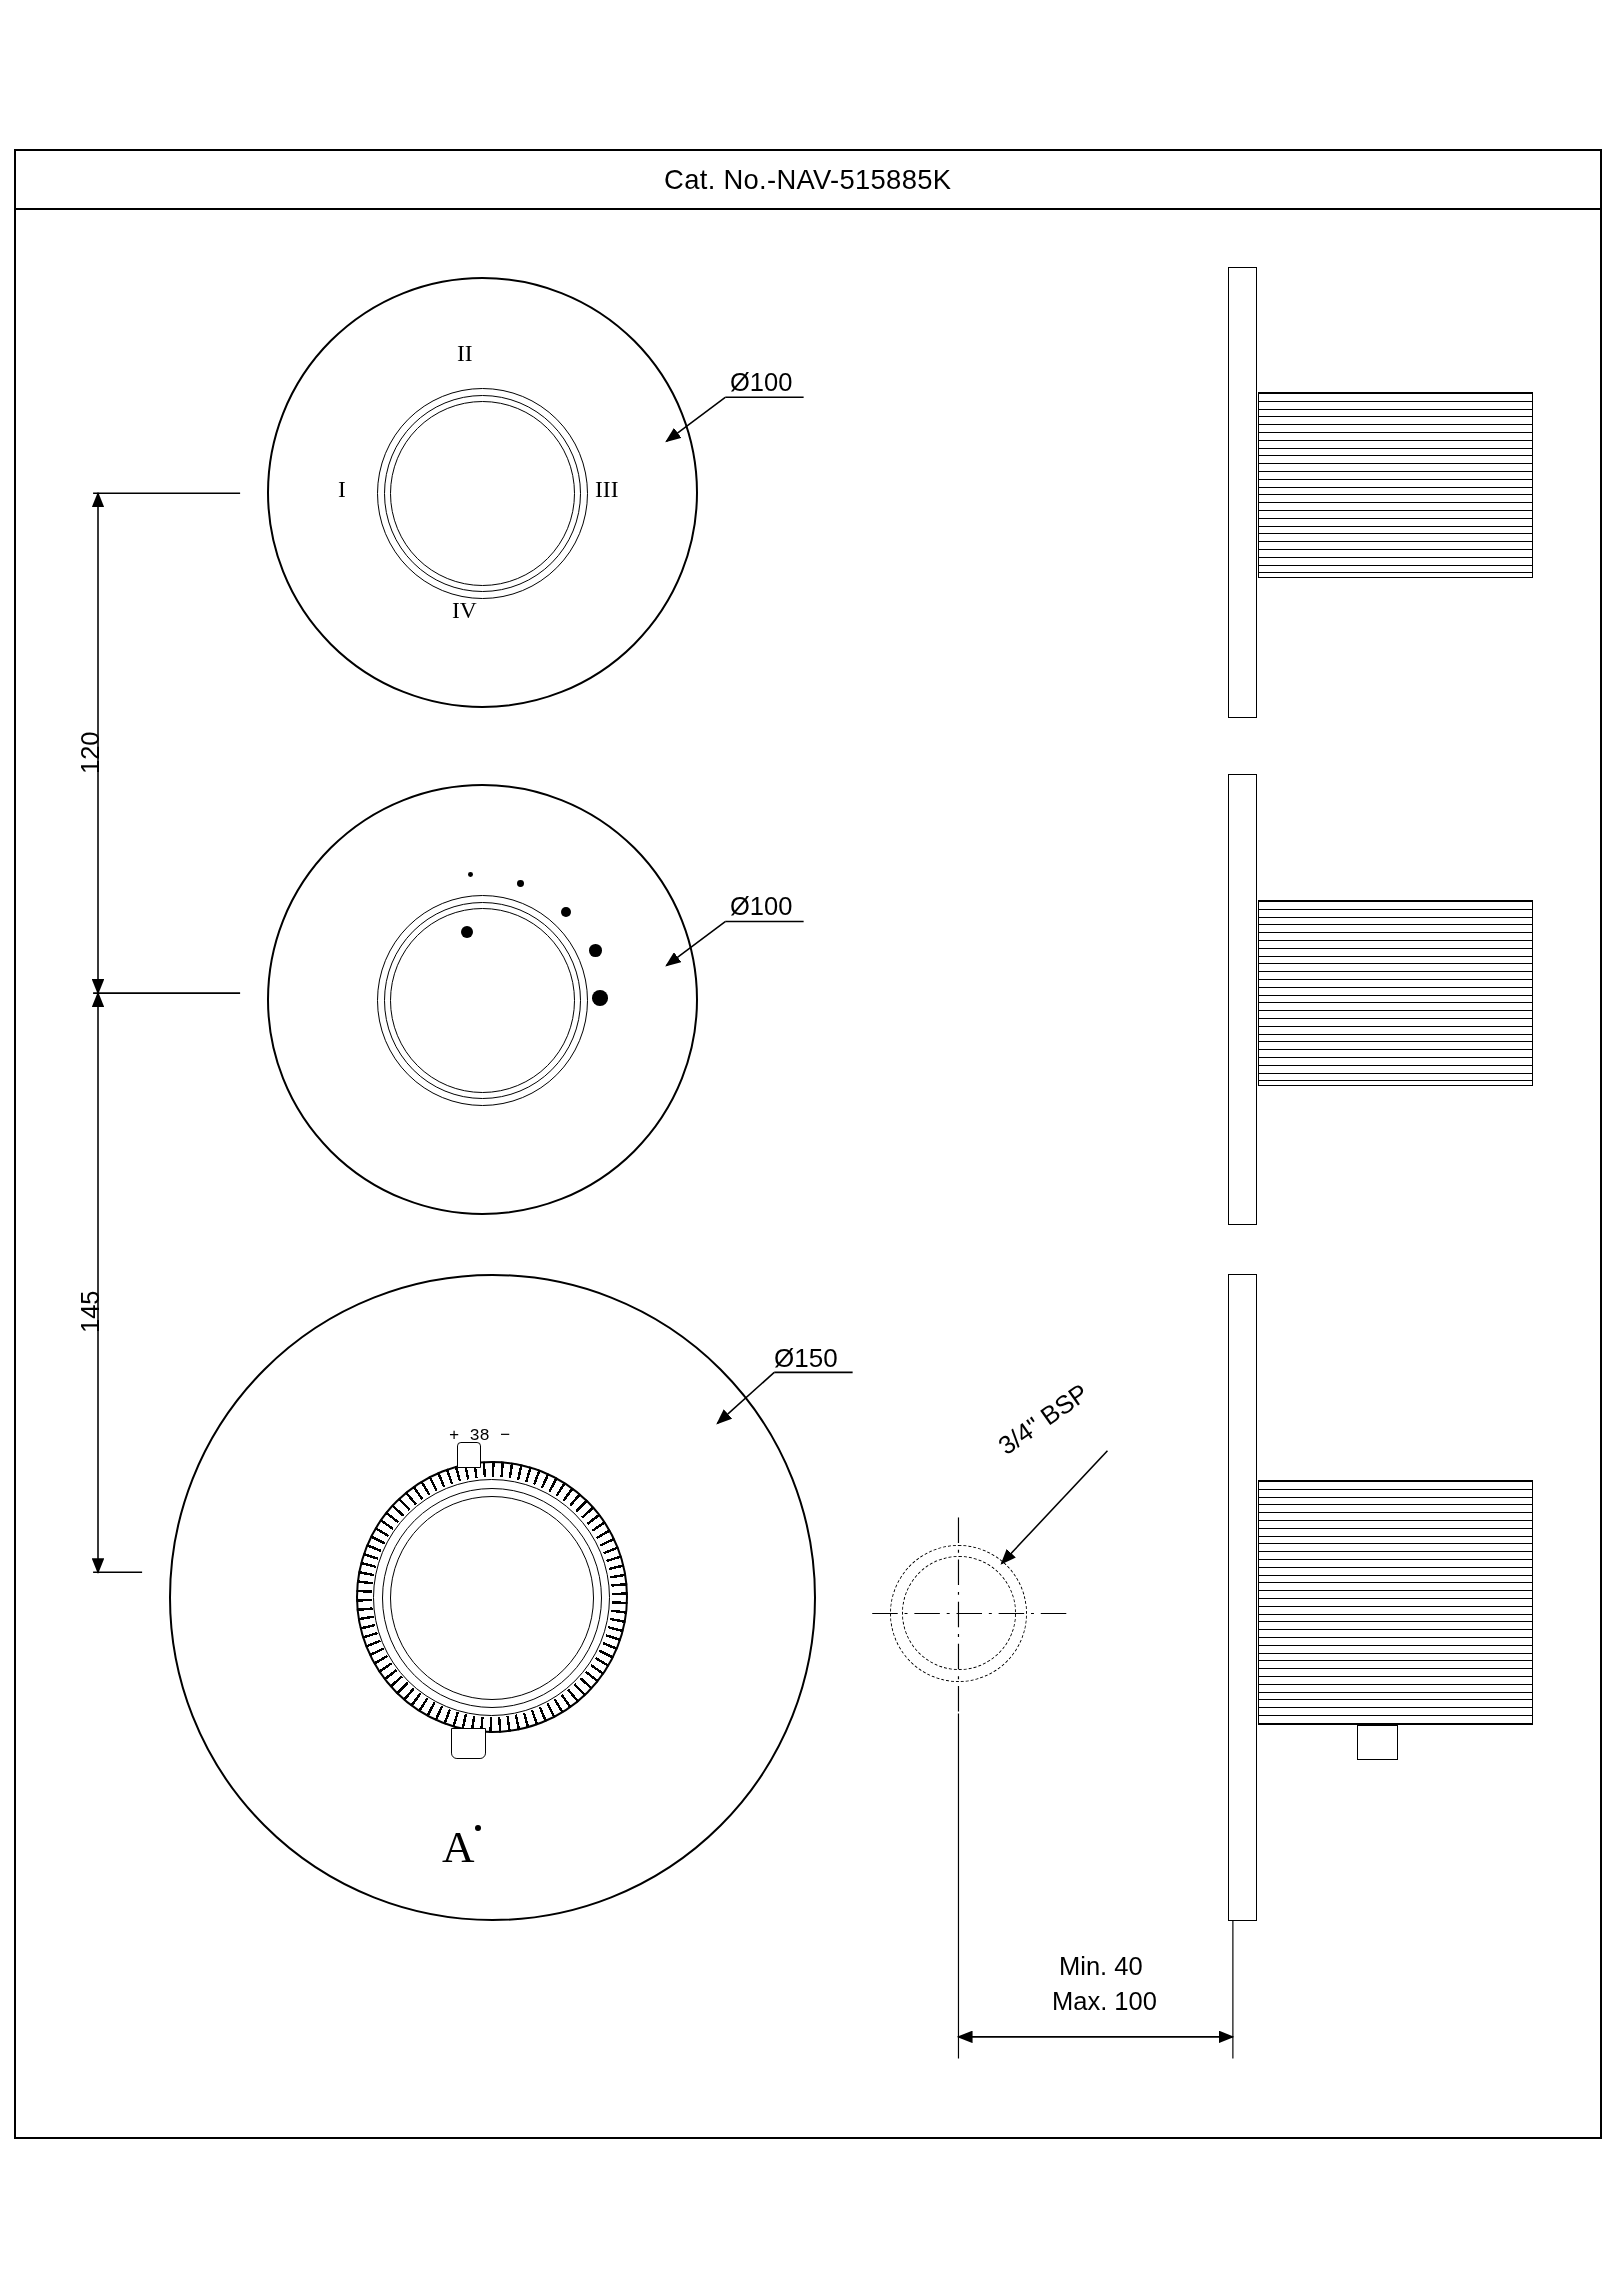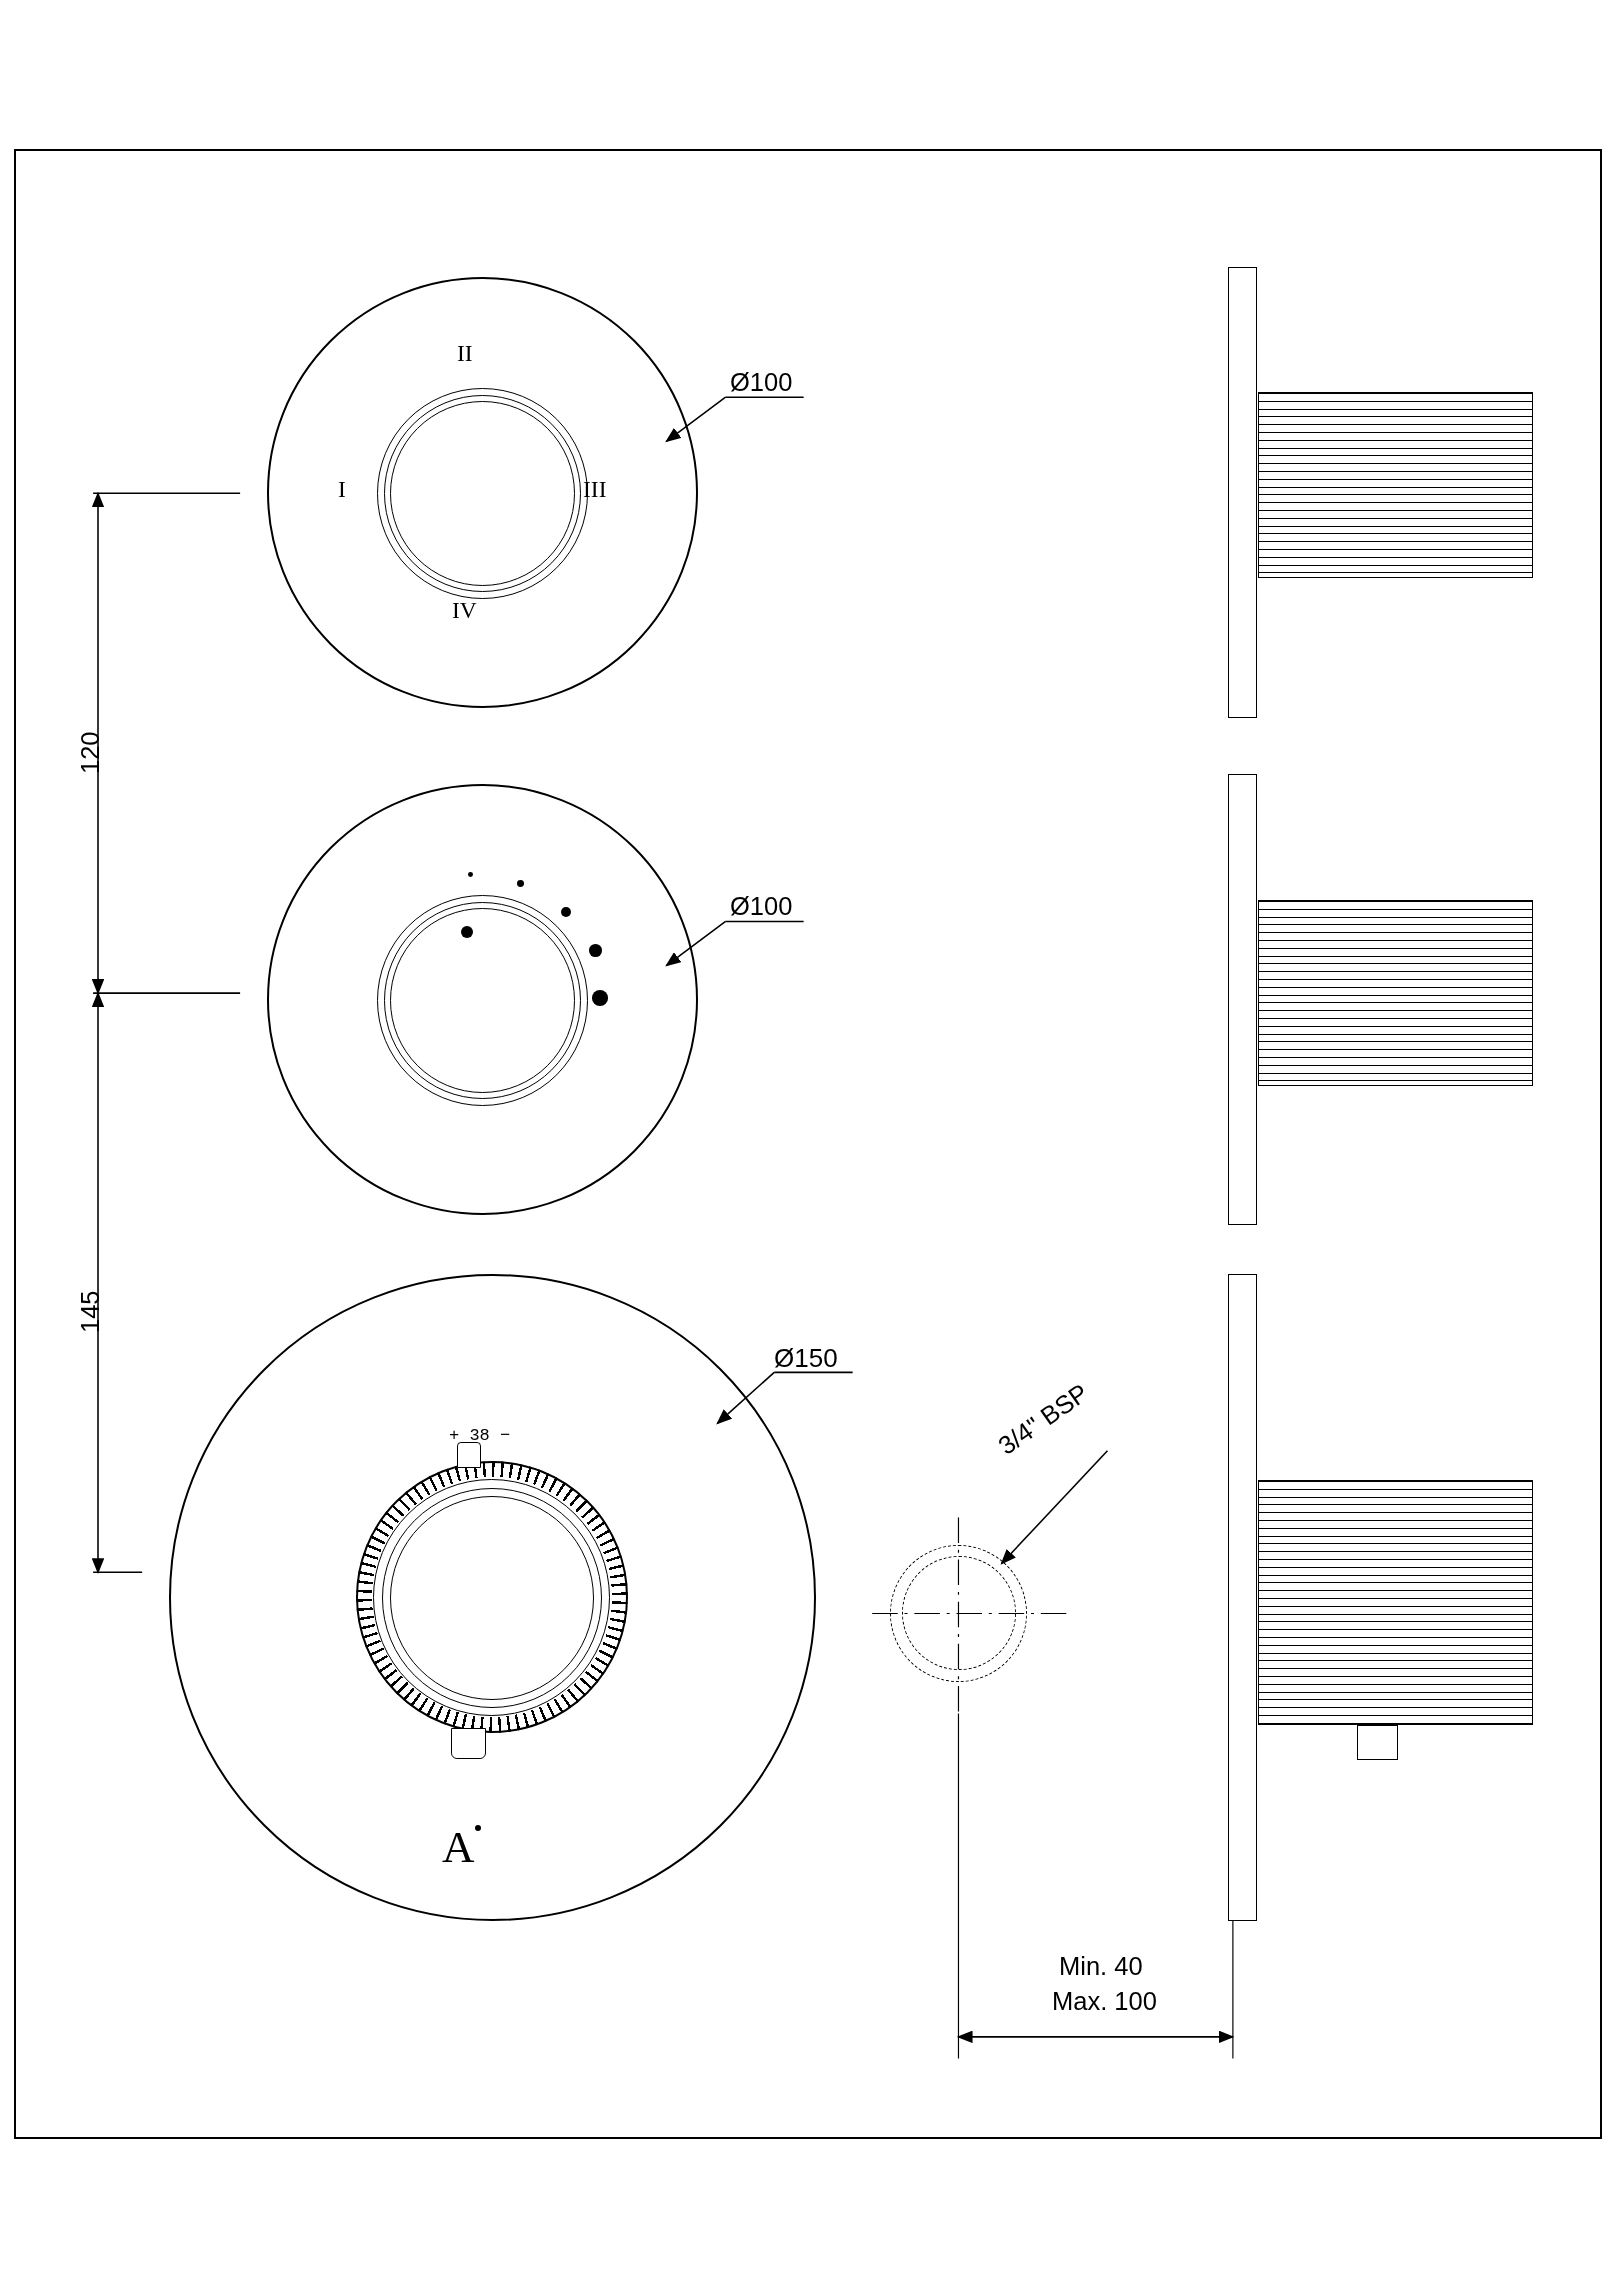--- a/index.html
+++ b/index.html
@@ -111,20 +111,23 @@
     box-sizing: border-box;
   }
 </style>
 </head>
 <body>
 
 <div id="sheet">
 
   <div class="sheet-border"></div>
 
+  <div class="title-block">
+    <span class="title-text">Cat. No.-NAV-515885K</span>
+  </div>
 
   <svg class="overlay" viewBox="0 0 1653 2339">
     <defs>
       <marker id="arrow" markerWidth="10" markerHeight="8" refX="9" refY="4" orient="auto">
         <path d="M0,0 L10,4 L0,8 z" fill="#000"></path>
       </marker>
       <marker id="arrowBack" markerWidth="10" markerHeight="8" refX="1" refY="4" orient="auto">
         <path d="M10,0 L0,4 L10,8 z" fill="#000"></path>
       </marker>
     </defs>
@@ -163,21 +166,21 @@
   <div>
 
     <div class="circle" style="left:267px; top:277px; width:431px; height:431px;"></div>
 
     <div class="circle thin" style="left:377px; top:388px; width:211px; height:211px;"></div>
     <div class="circle thin" style="left:384px; top:395px; width:197px; height:197px;"></div>
     <div class="circle thin" style="left:390px; top:401px; width:185px; height:185px;"></div>
 
     <div class="lbl lbl-serif" style="left:457px; top:340px;">II</div>
     <div class="lbl lbl-serif" style="left:338px; top:476px;">I</div>
-    <div class="lbl lbl-serif" style="left:583px; top:476px;text-align:center;">III</div>
+    <div class="lbl lbl-serif" style="left:595px; top:476px;text-align:center;">III</div>
     <div class="lbl lbl-serif" style="left:452px; top:597px;">IV</div>
 
     <div class="lbl" style="left:730px; top:368px; font-size:25.5px;">Ø100</div>
   </div>
 
   <div>
     <div class="plate-bar" style="left:1228px; top:267px; width:29px; height:451px;"></div>
     <div class="ribbed" style="left:1258px; top:392px; width:275px; height:186px;"></div>
   </div>
 

